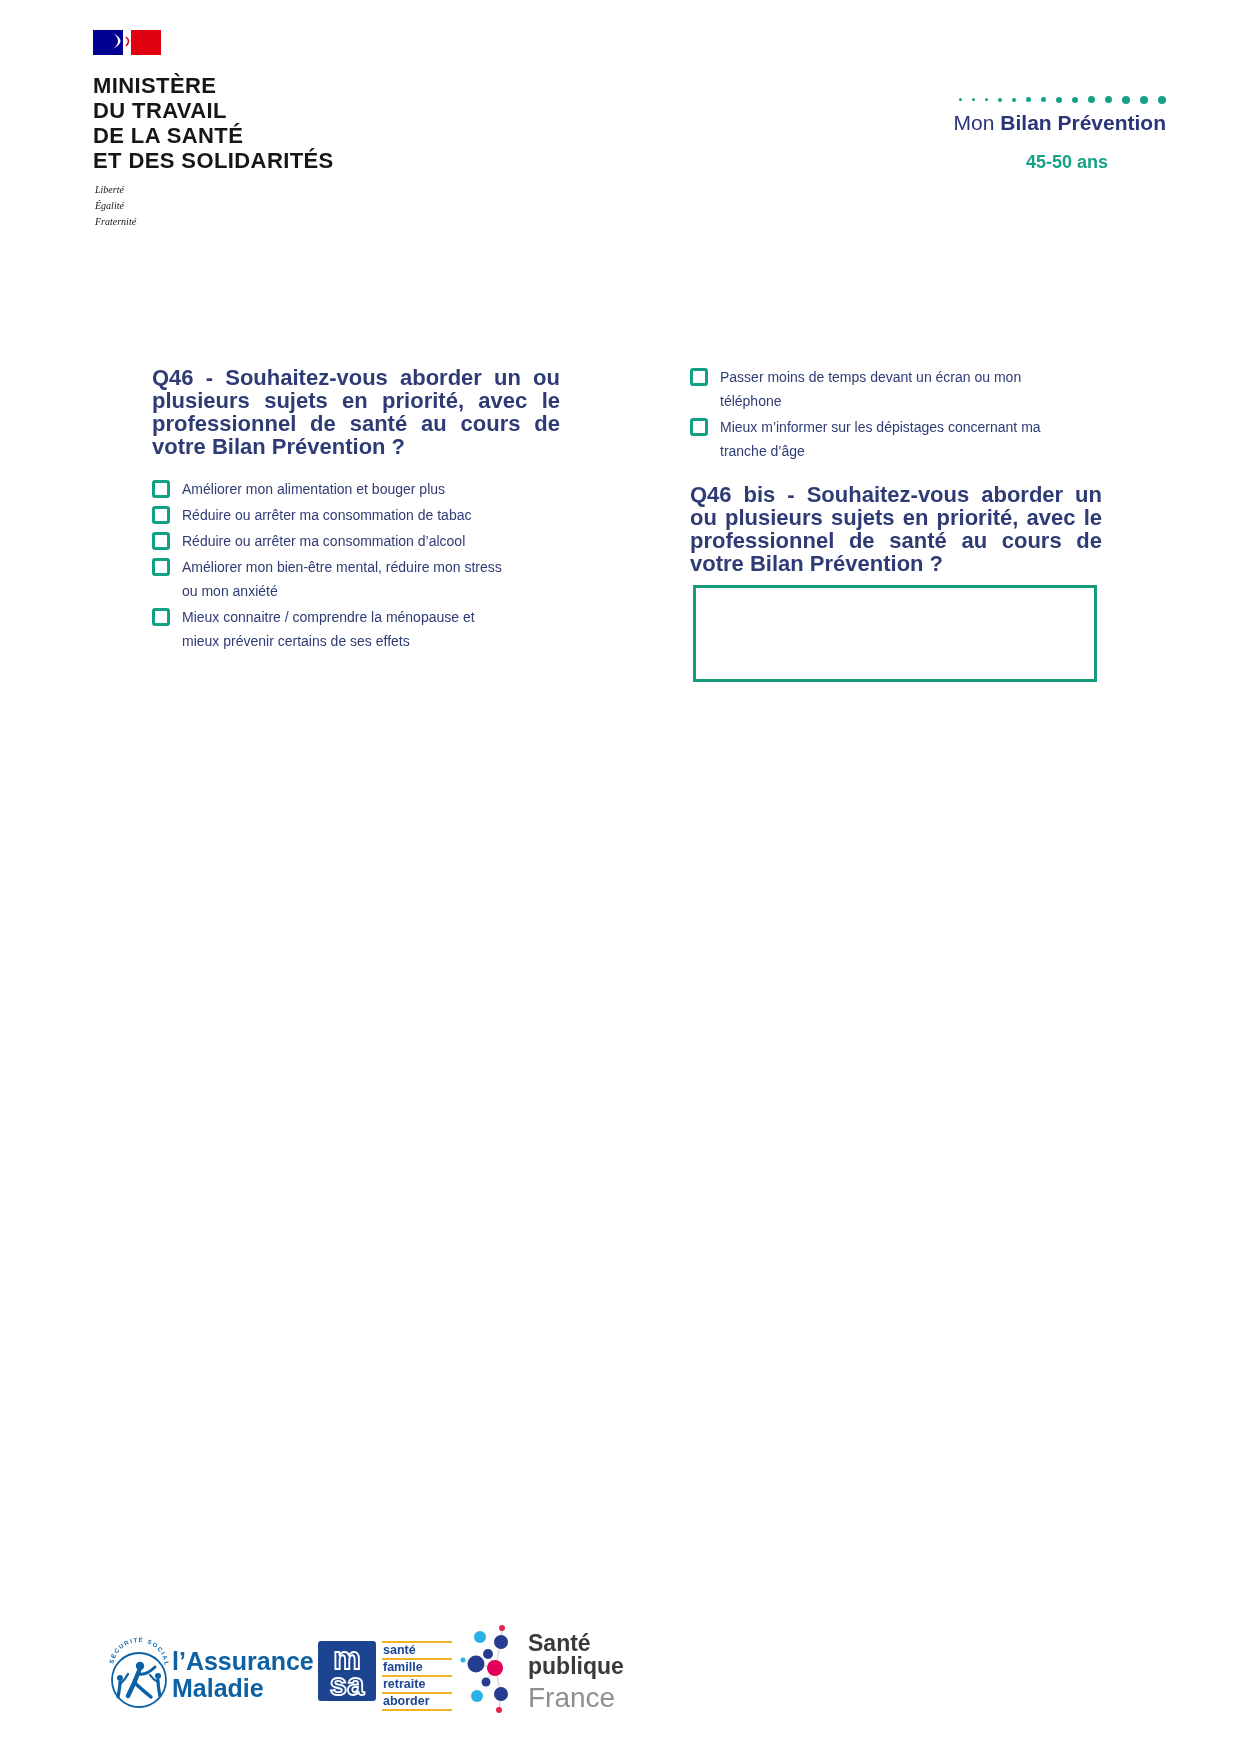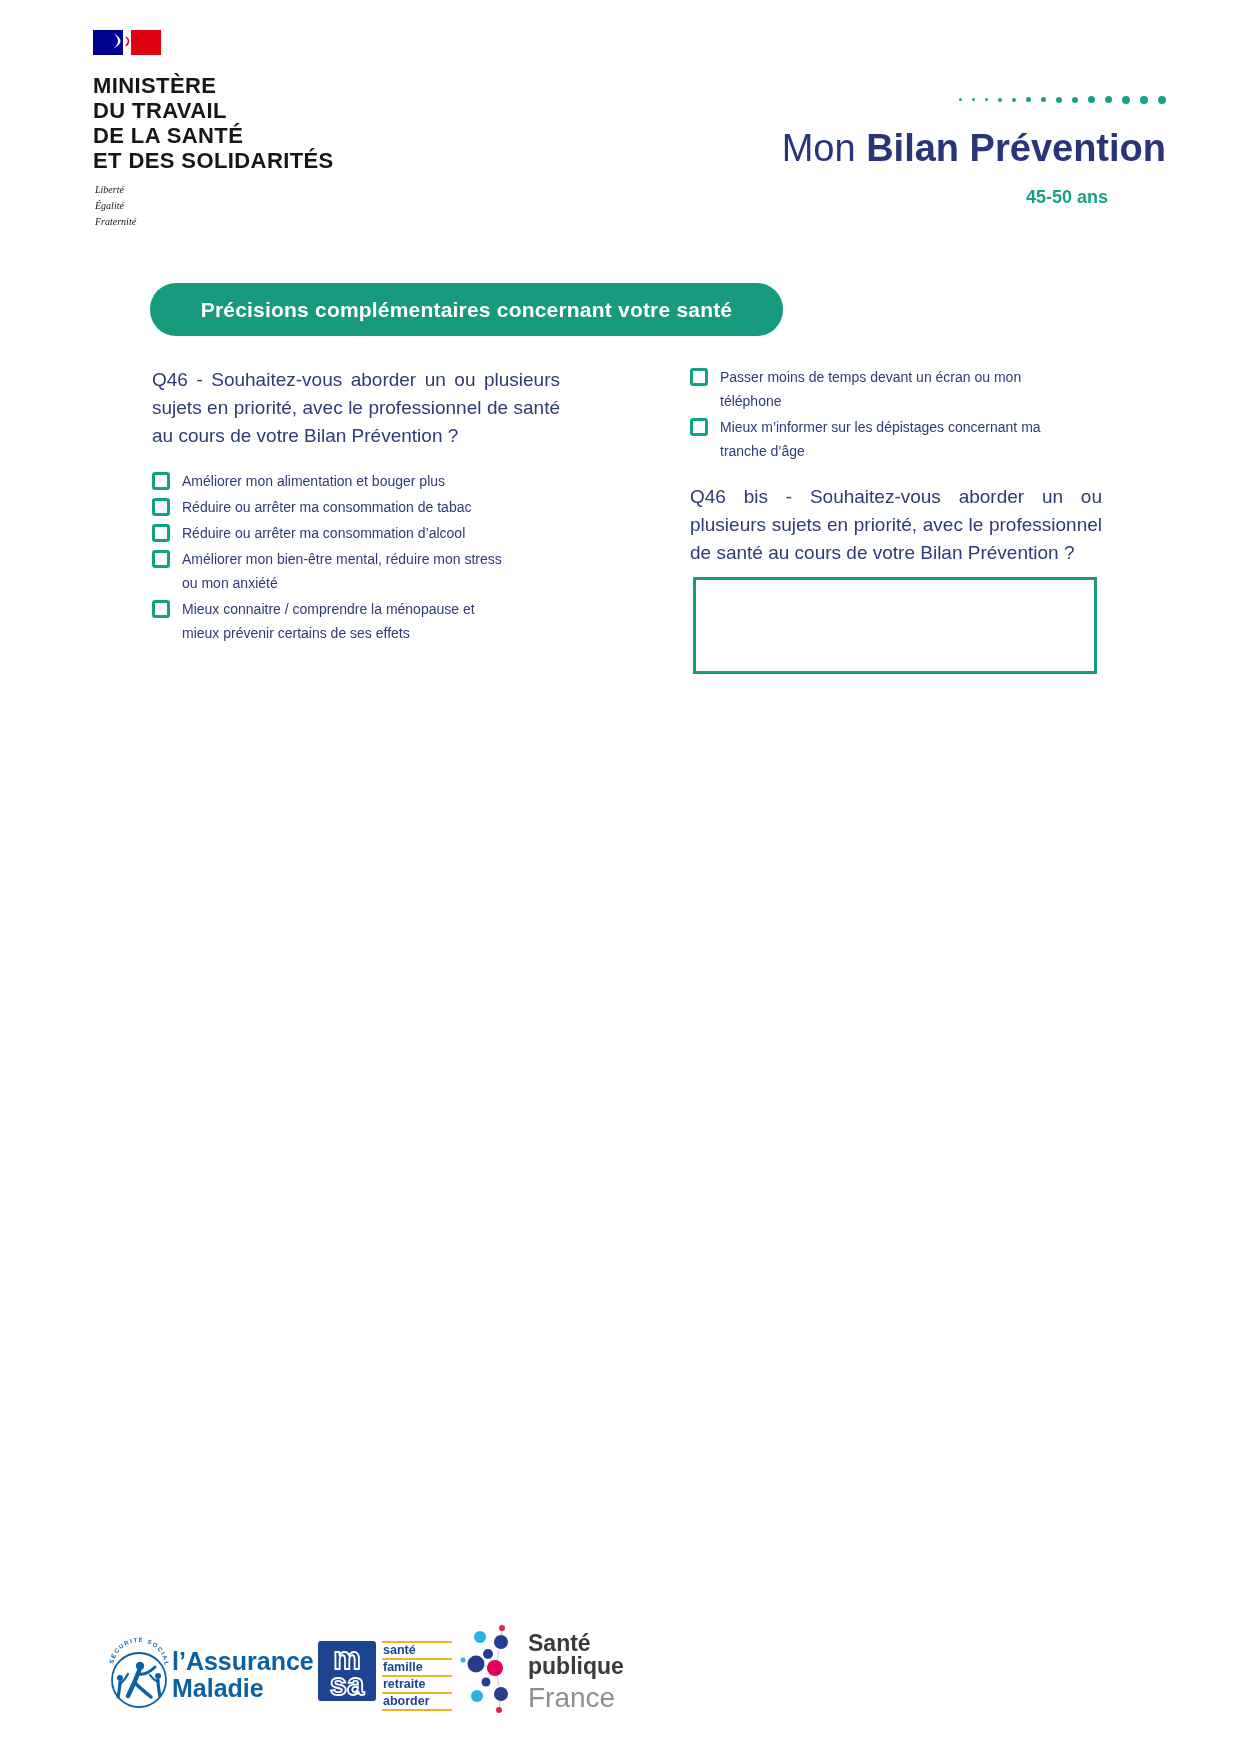--- a/index.html
+++ b/index.html
@@ -17,37 +17,37 @@
   }
   .motto {
     margin-top:9px; font-family:"Liberation Serif", serif; font-style:italic;
     font-size:10px; line-height:16px; color:#161616; padding-left:2px;
   }
 
   
   .brand { position:absolute; right:75px; top:95px; text-align:right; }
   .brand-dots { display:flex; justify-content:flex-end; align-items:center; gap:10px; height:9px; }
   .brand-dots span { background:var(--brand-teal); border-radius:50%; flex:none; }
-  .brand-word { margin-top:23px; font-size:38px; color:var(--brand-navy); white-space:nowrap; }
+  .brand-word { margin-top:7px; font-size:21px; color:var(--brand-navy); white-space:nowrap; }
   .brand-word b { font-weight:bold; }
   .brand-age { margin-top:17px; font-size:18px; font-weight:bold; color:var(--brand-teal); padding-right:58px; }
 
   
   .banner {
     position:absolute; left:150px; top:283px; width:633px; height:53px;
     background:var(--teal); border-radius:26px; color:#fff;
     display:flex; align-items:center; justify-content:center;
     font-weight:bold; font-size:21px; letter-spacing:0.2px;
   }
 
   
   .col-left  { position:absolute; left:152px; top:366px; width:408px; }
   .col-right { position:absolute; left:690px; top:365px; width:412px; }
   .q-title {
-    color:var(--navy); font-weight:normal; font-size:19px; line-height:28px;
+    color:var(--navy); font-weight:bold; font-size:22px; line-height:23px;
     text-align:justify;
   }
   .options { margin-top:19px; }
   .col-right .options { margin-top:0; }
   .option { display:flex; margin-bottom:2px; }
   .checkbox {
     flex:none; width:18px; height:18px; margin-top:3px;
     border:3px solid var(--checkbox-teal); border-radius:3px; background:#fff;
   }
   .option-label {
@@ -118,23 +118,20 @@
       <span style="width:7px;height:7px"></span>
       <span style="width:7px;height:7px"></span>
       <span style="width:8px;height:8px"></span>
       <span style="width:8px;height:8px"></span>
       <span style="width:8px;height:8px"></span>
     </div>
     <div class="brand-word"><span>Mon </span><b>Bilan Prévention</b></div>
     <div class="brand-age">45-50 ans</div>
   </div>
 
-  <div class="banner">
-    <span>Précisions complémentaires concernant votre santé</span>
-  </div>
 
   <div class="col-left">
     <div class="q-title">Q46 - Souhaitez-vous aborder un ou plusieurs sujets en priorité, avec le professionnel de santé au cours de votre Bilan Prévention ?</div>
     <div class="options">
       <div class="option">
         <span class="checkbox"></span>
         <div class="option-label">Améliorer mon alimentation et bouger plus</div>
       </div>
       <div class="option">
         <span class="checkbox"></span>

